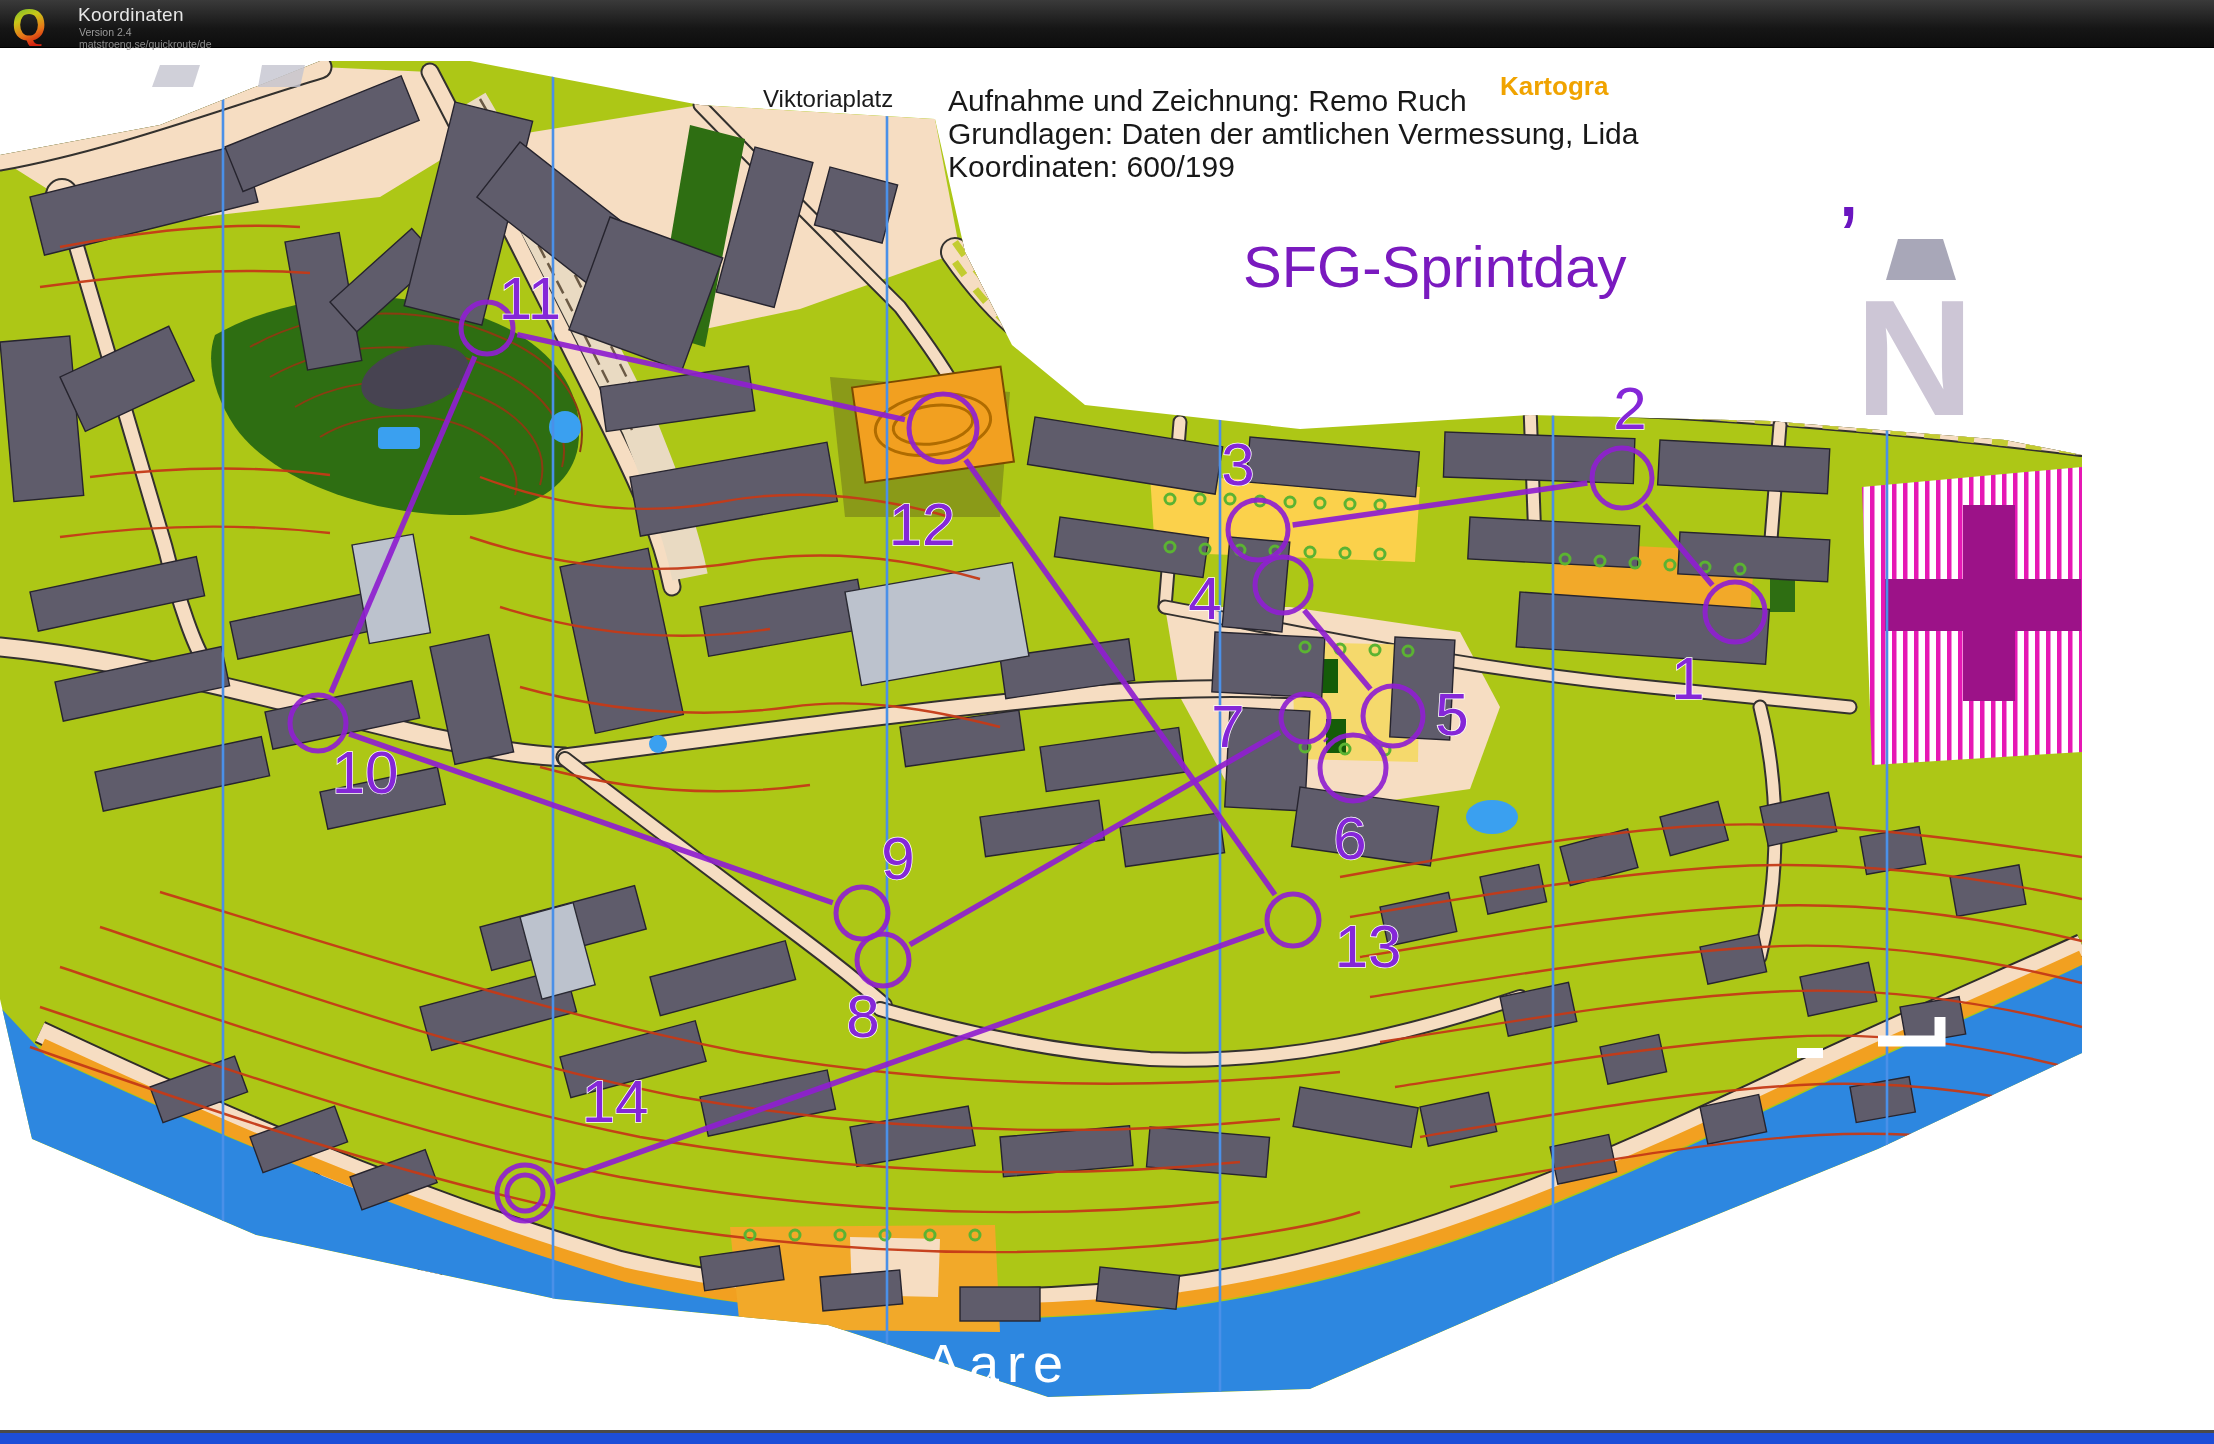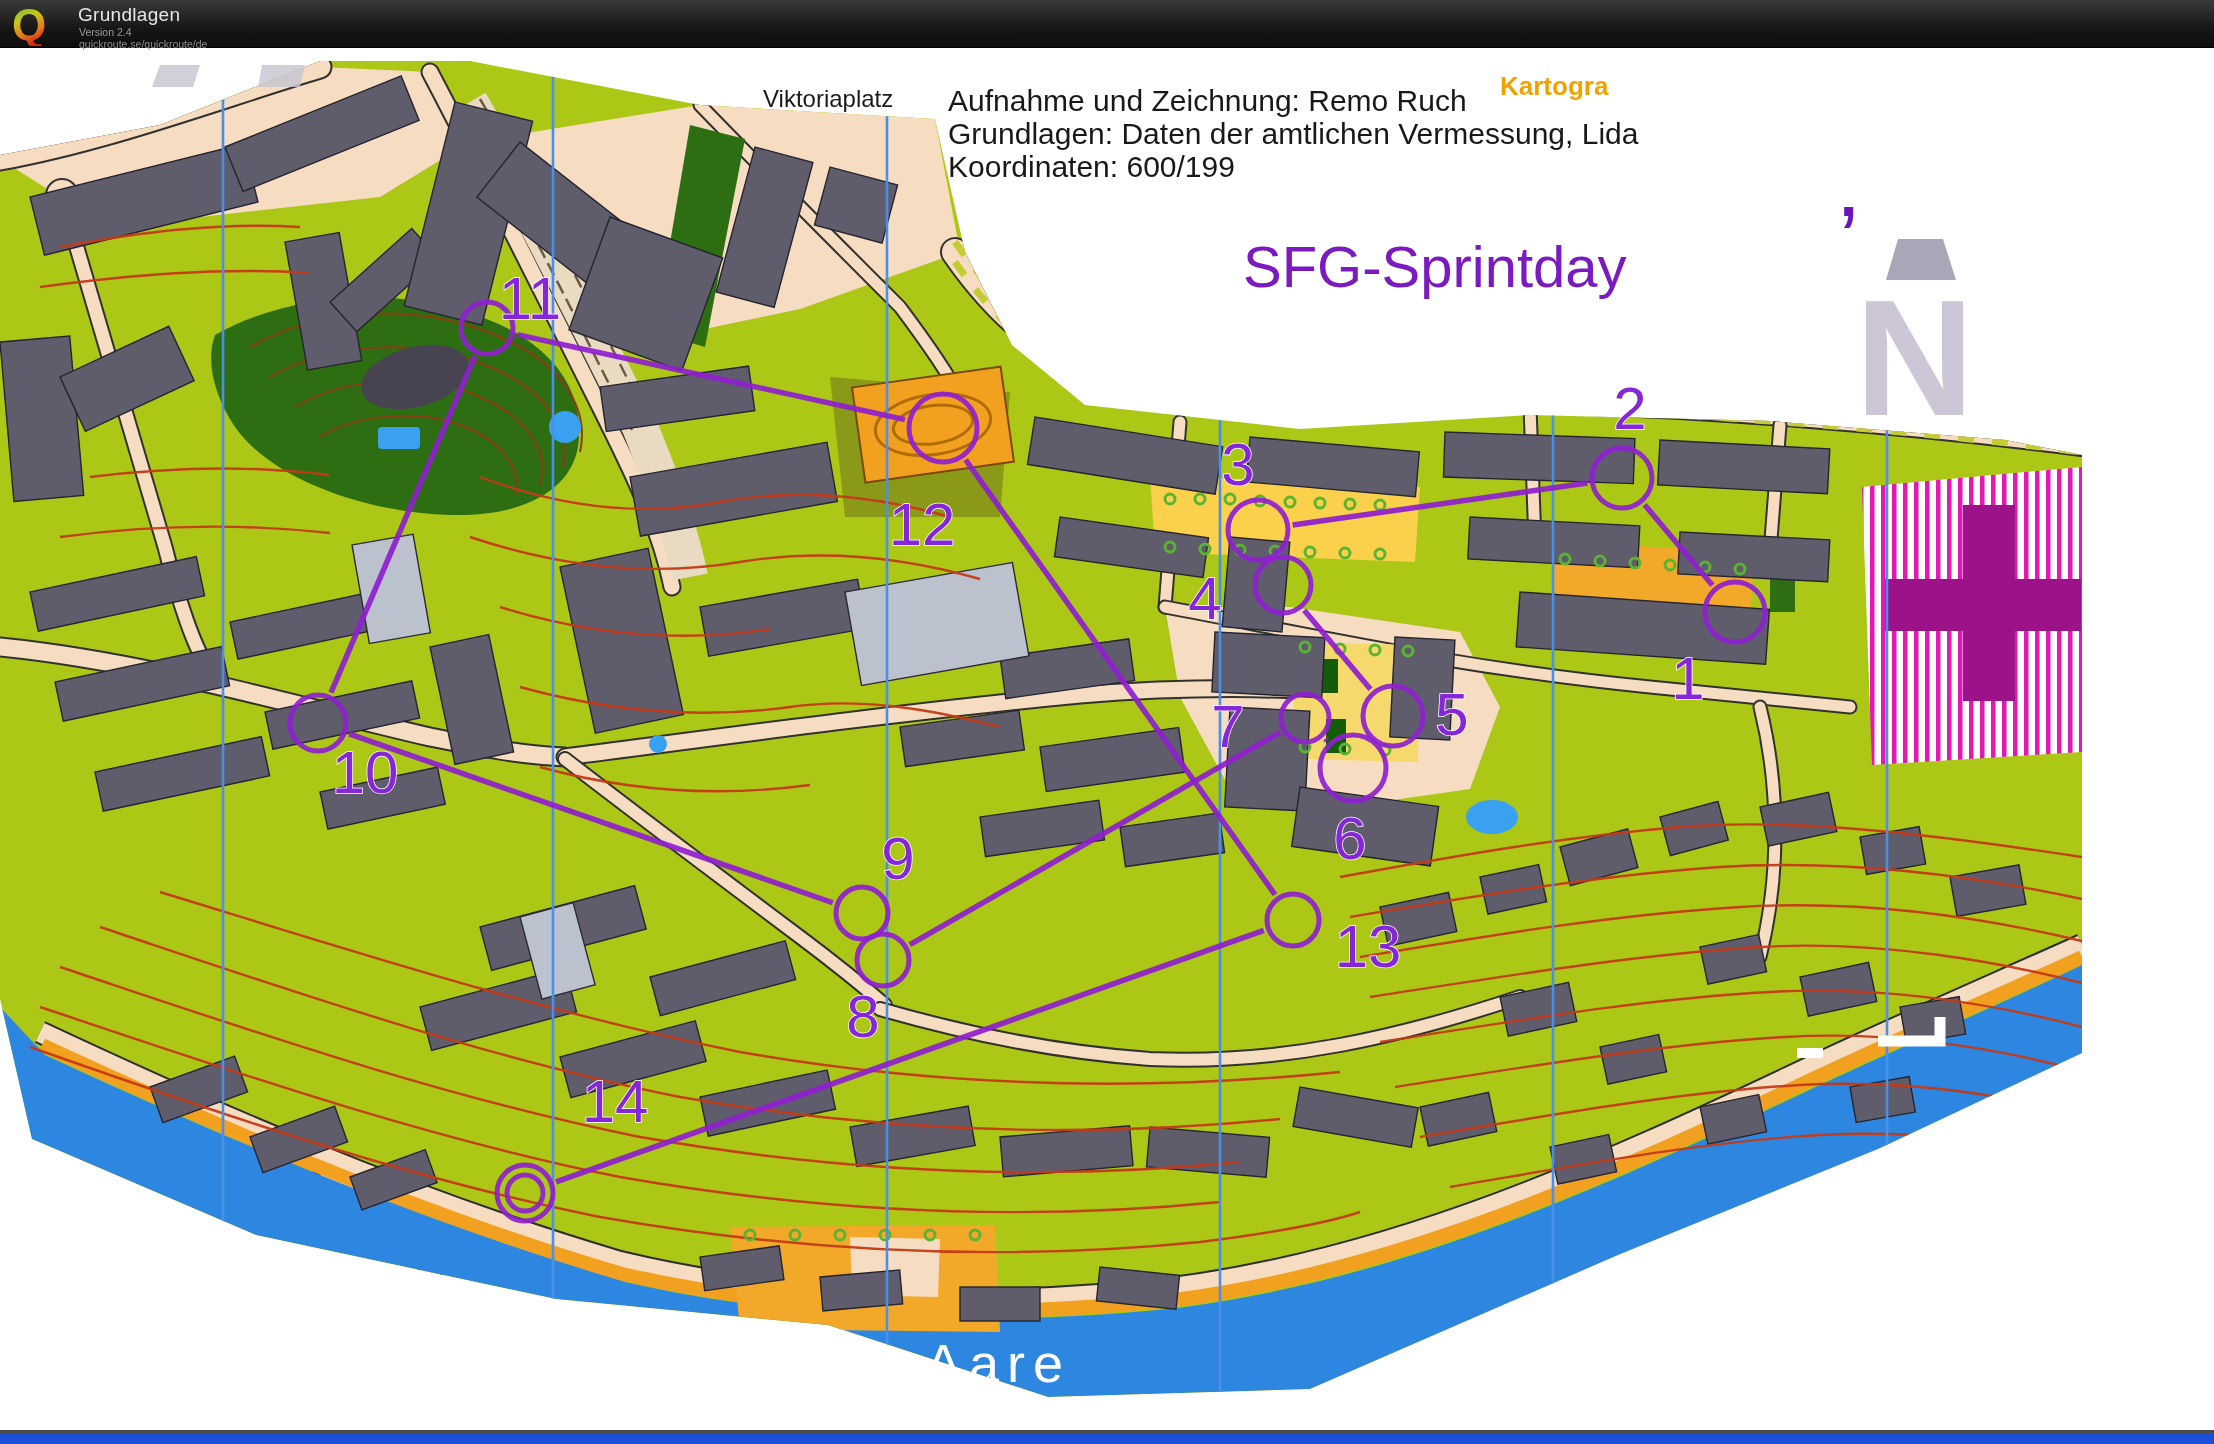--- a/index.html
+++ b/index.html
@@ -38,23 +38,23 @@
     <defs>
       <linearGradient id="qg" x1="0" y1="0" x2="0.3" y2="1">
         <stop offset="0" stop-color="#3db53d"></stop>
         <stop offset="0.45" stop-color="#c8c818"></stop>
         <stop offset="0.75" stop-color="#e87818"></stop>
         <stop offset="1" stop-color="#d42410"></stop>
       </linearGradient>
     </defs>
     <text x="2" y="38" font-size="44" font-weight="bold" fill="url(#qg)">Q</text>
   </svg>
-  <div class="h-title">Grundlagen</div>
+  <div class="h-title">Koordinaten</div>
   <div class="h-ver">Version 2.4</div>
-  <div class="h-url">quickroute.se/quickroute/de</div>
+  <div class="h-url">matstroeng.se/quickroute/de</div>
 </div>
 
 <div class="map-wrap">
 <svg id="mapsvg" width="2214" height="1397" viewBox="0 0 2214 1397">
   <defs>
     <clipPath id="contentClip">
       <path d="M0,108 L160,78 L320,14 L470,14 L700,58 L935,72 L965,205 L1012,298 L1085,358
                L1300,382 L1530,368 L1770,374 L2005,393 L2082,408 L2082,1006 L1878,1102
                L1618,1208 L1310,1342 L1048,1350 L828,1278 L556,1252 L256,1188 L32,1092 L0,952 Z"></path>
     </clipPath>

